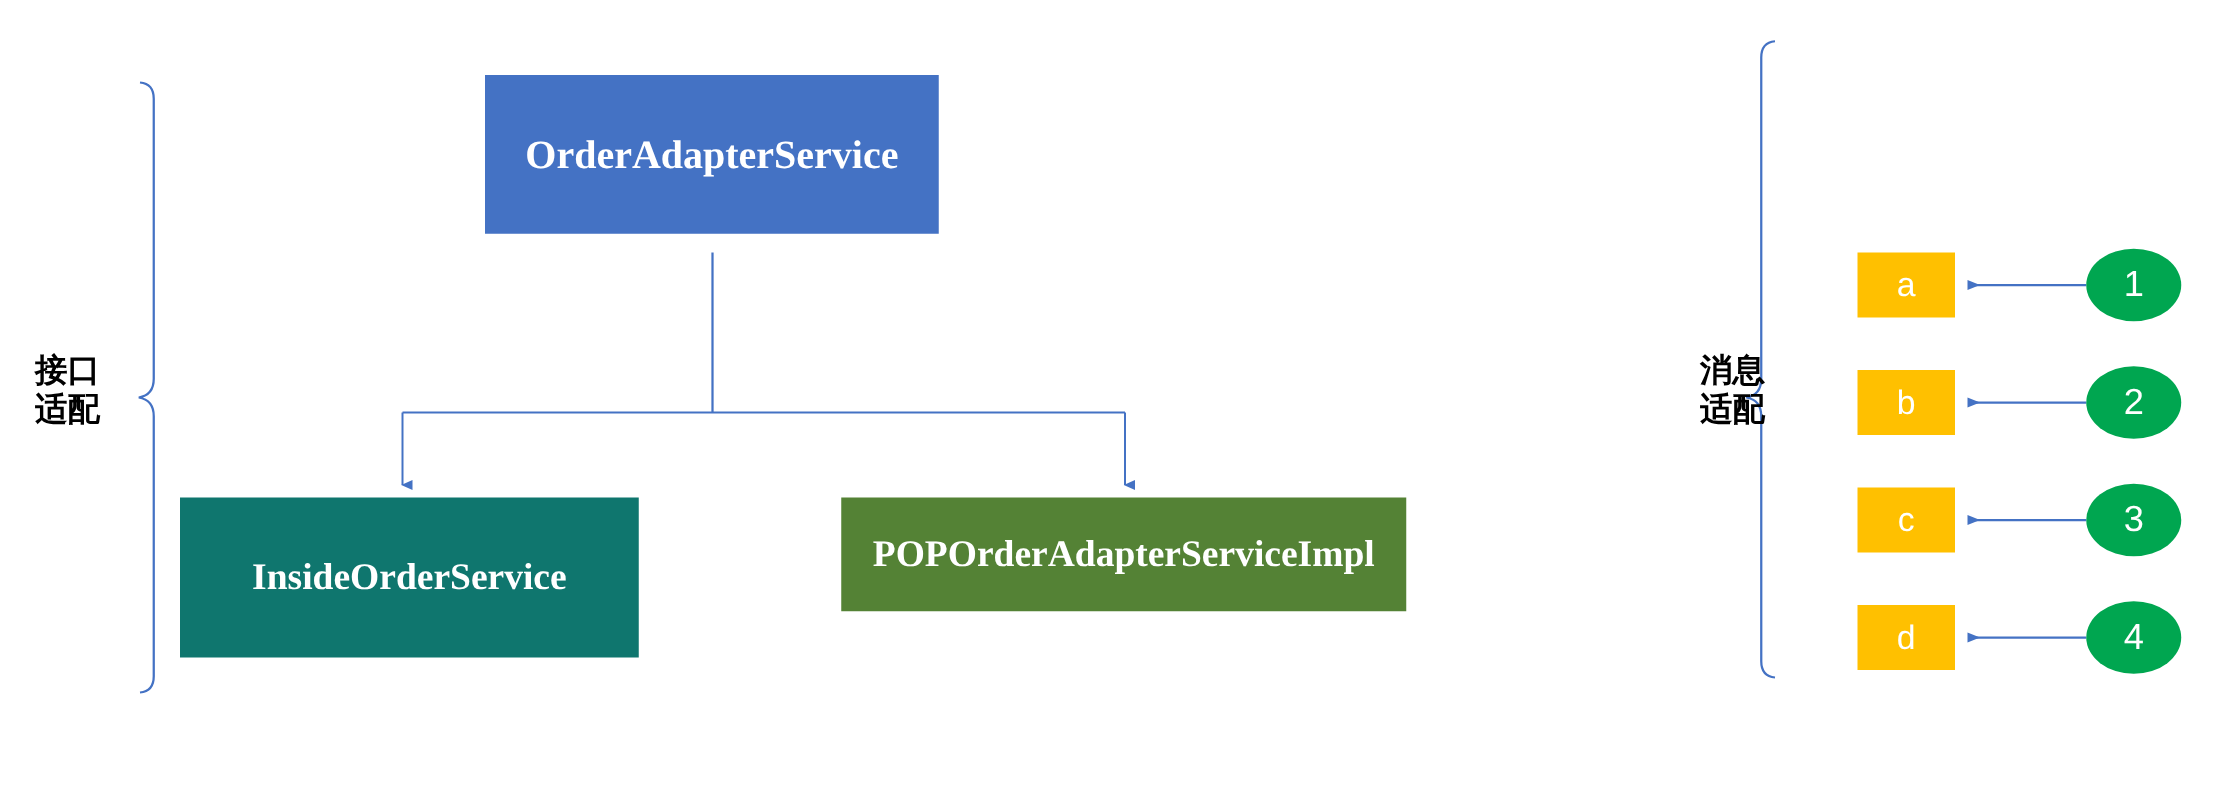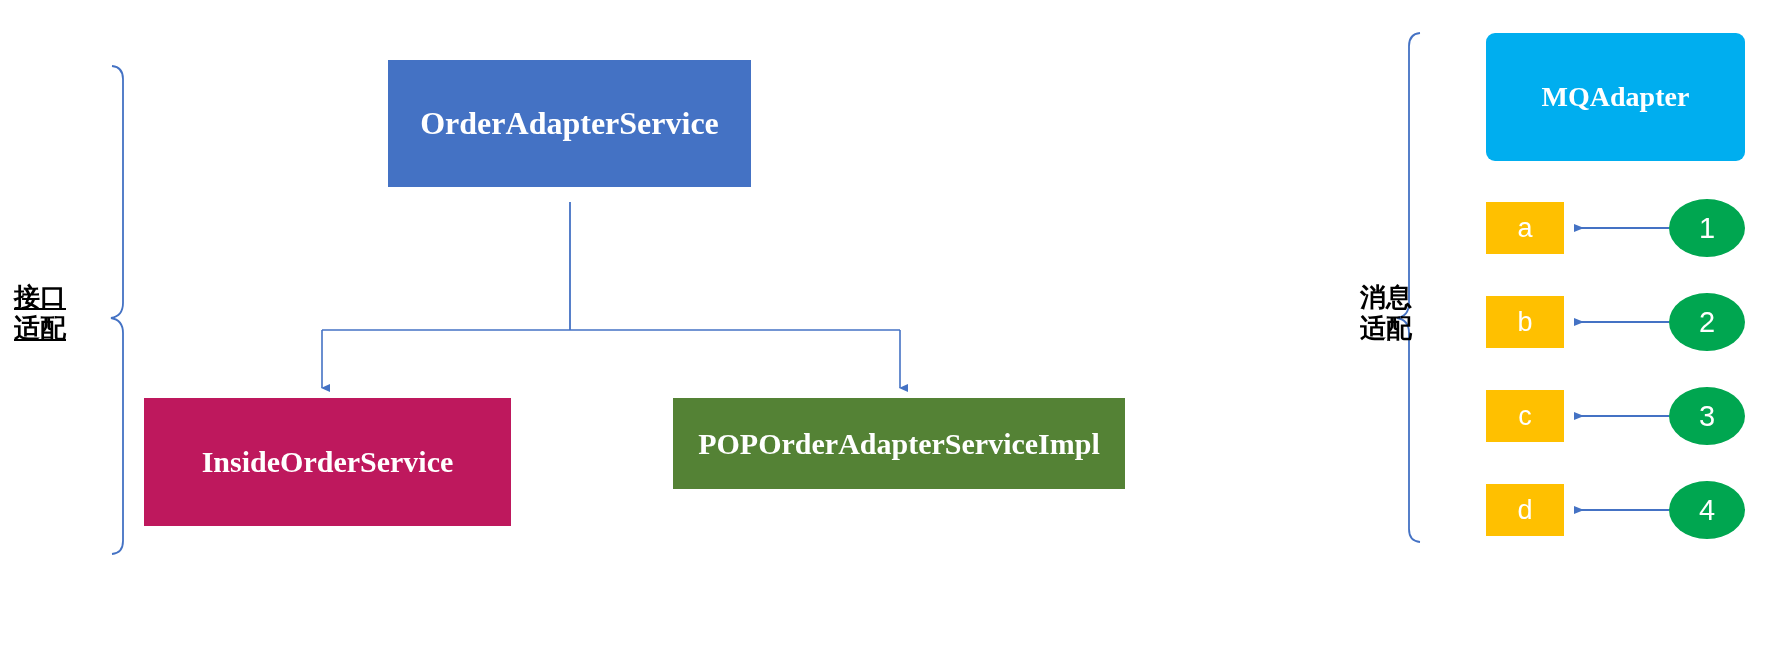--- a/index.html
+++ b/index.html
@@ -26,21 +26,21 @@
   }
   
   #box-order-adapter-service {
     left: 388px; top: 60px; width: 363px; height: 127px;
     background: #4472C4;
     font-size: 32px; font-weight: bold;
     font-family: "Liberation Serif", "DejaVu Serif", serif;
   }
   #box-inside-order-service {
     left: 144px; top: 398px; width: 367px; height: 128px;
-    background: #be185d;
+    background: #0f766e;
     font-size: 30px; font-weight: bold;
     font-family: "Liberation Serif", "DejaVu Serif", serif;
   }
   #box-pop-order-adapter-service-impl {
     left: 673px; top: 398px; width: 452px; height: 91px;
     background: #548235;
     font-size: 30px; font-weight: bold;
     font-family: "Liberation Serif", "DejaVu Serif", serif;
   }
   #box-mq-adapter {
@@ -94,21 +94,21 @@
   .cn-label {
     position: absolute;
     color: #000000;
     font-family: "DejaVu Sans", "Liberation Sans", sans-serif;
     font-size: 26px;
     font-weight: bold;
     line-height: 1.18;
     letter-spacing: 0px;
     white-space: pre-line;
   }
-  #label-left-bracket { left: 14px; top: 282px; text-decoration: underline; }
+  #label-left-bracket { left: 28px; top: 282px; }
   #label-right-bracket { left: 1360px; top: 282px; }
   
   #overlay {
     position: absolute;
     left: 0; top: 0;
     width: 1781px; height: 646px;
     pointer-events: none;
   }
 </style>
 </head>
@@ -150,21 +150,20 @@
       <path d="M1669,510 L1575,510" stroke="#4472C4" stroke-width="1.8" fill="none" marker-end="url(#arrow-left)"></path>
     </g>
   </svg>
 
   <div class="node" id="box-order-adapter-service">OrderAdapterService</div>
 
   <div class="node" id="box-inside-order-service">InsideOrderService</div>
 
   <div class="node" id="box-pop-order-adapter-service-impl">POPOrderAdapterServiceImpl</div>
 
-  <div class="node" id="box-mq-adapter">MQAdapter</div>
 
   <div class="cn-label" id="label-left-bracket">接口
 适配</div>
 
   <div class="cn-label" id="label-right-bracket">消息
 适配</div>
 
   <div class="letter-box" id="letter-box-0">a</div>
   <div class="letter-box" id="letter-box-1">b</div>
   <div class="letter-box" id="letter-box-2">c</div>

